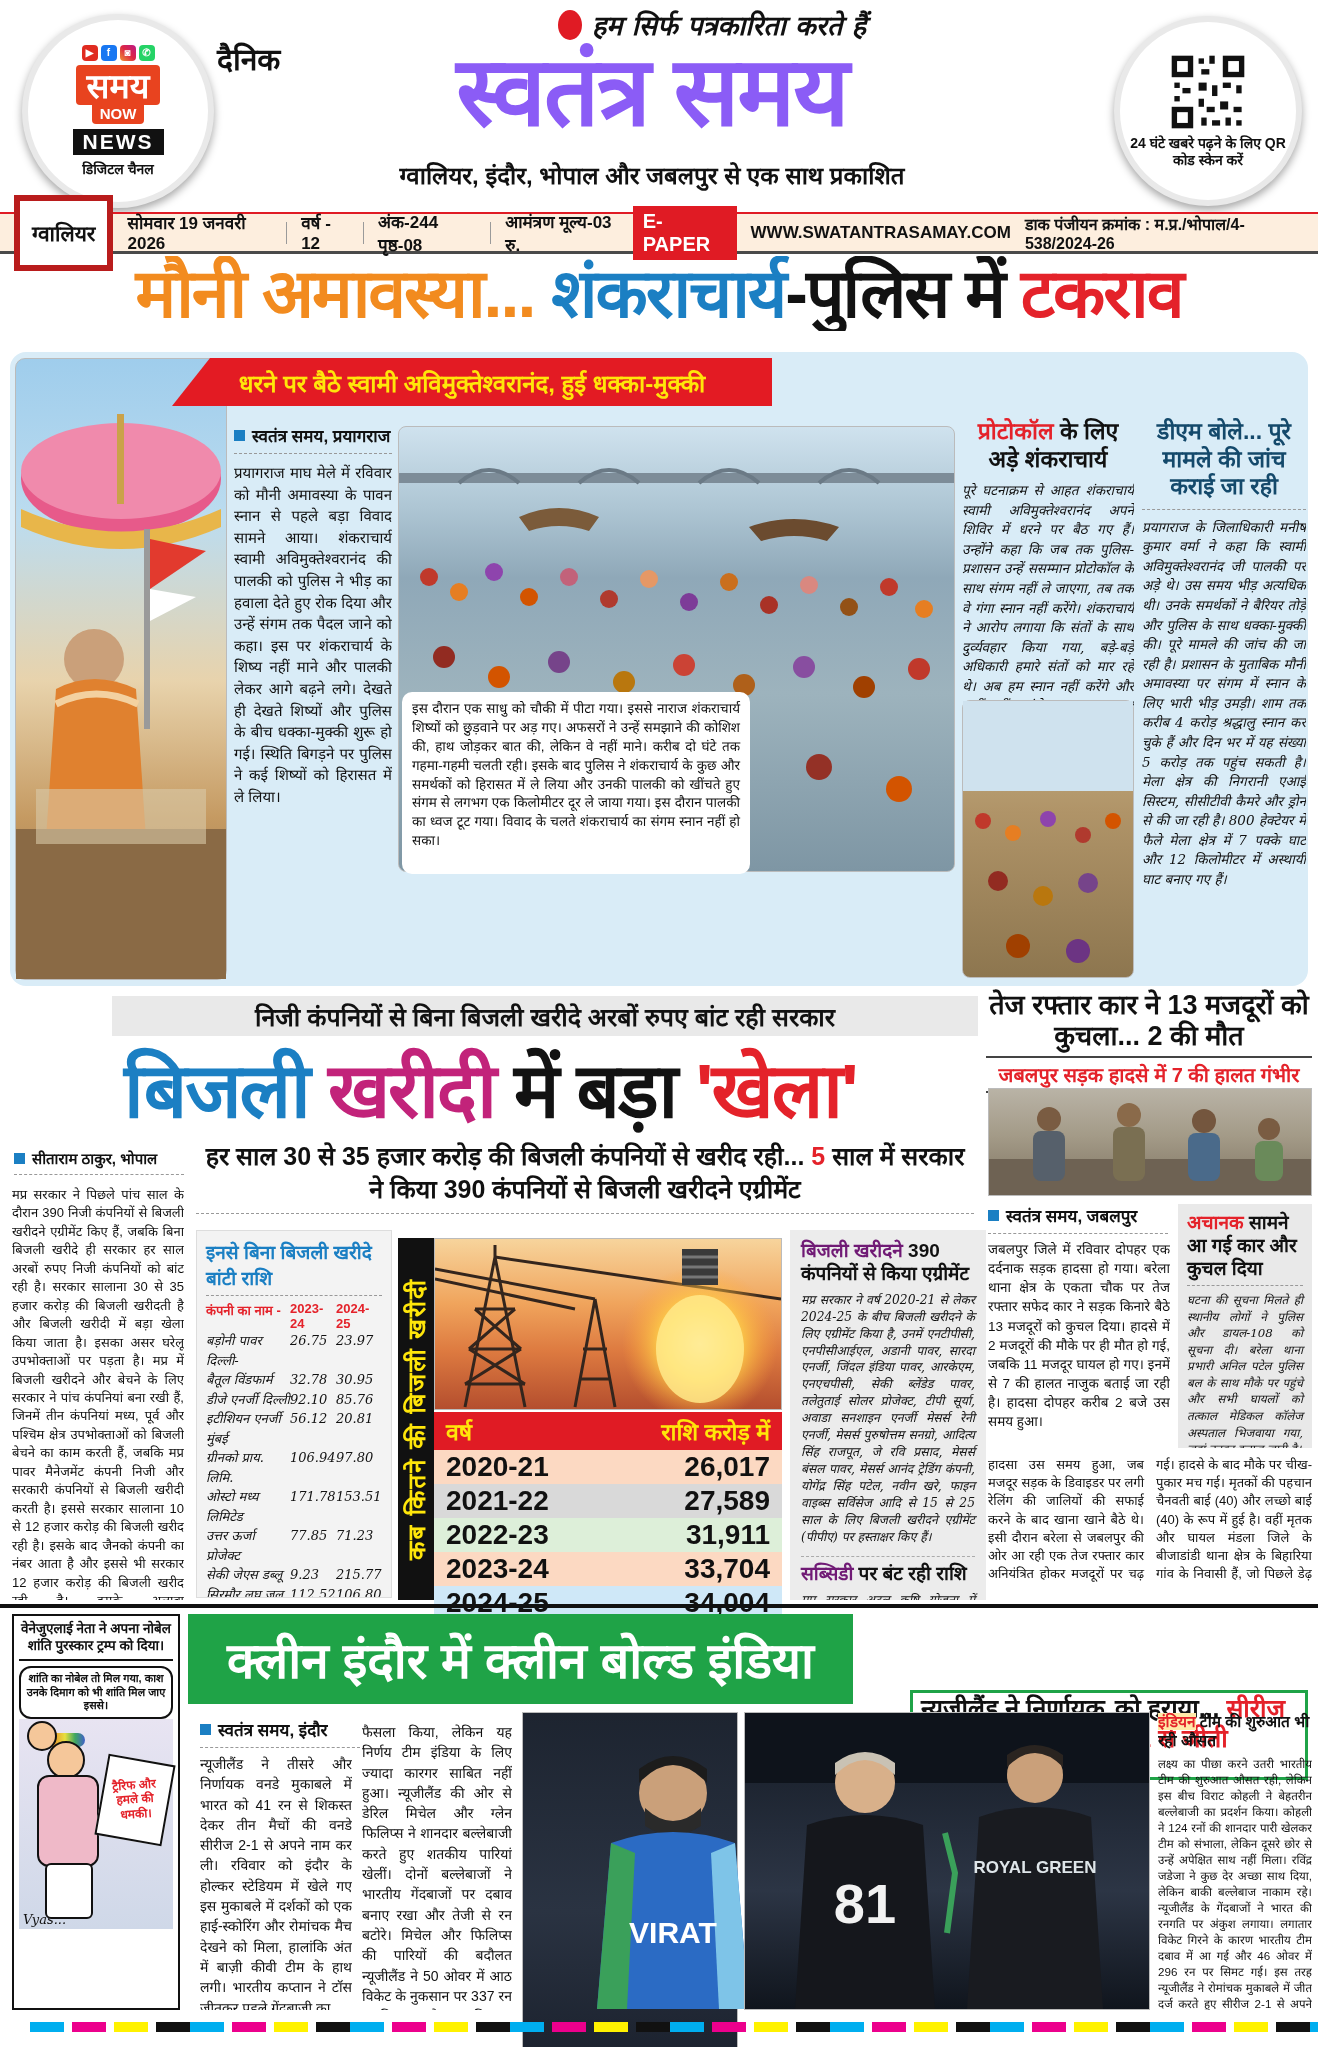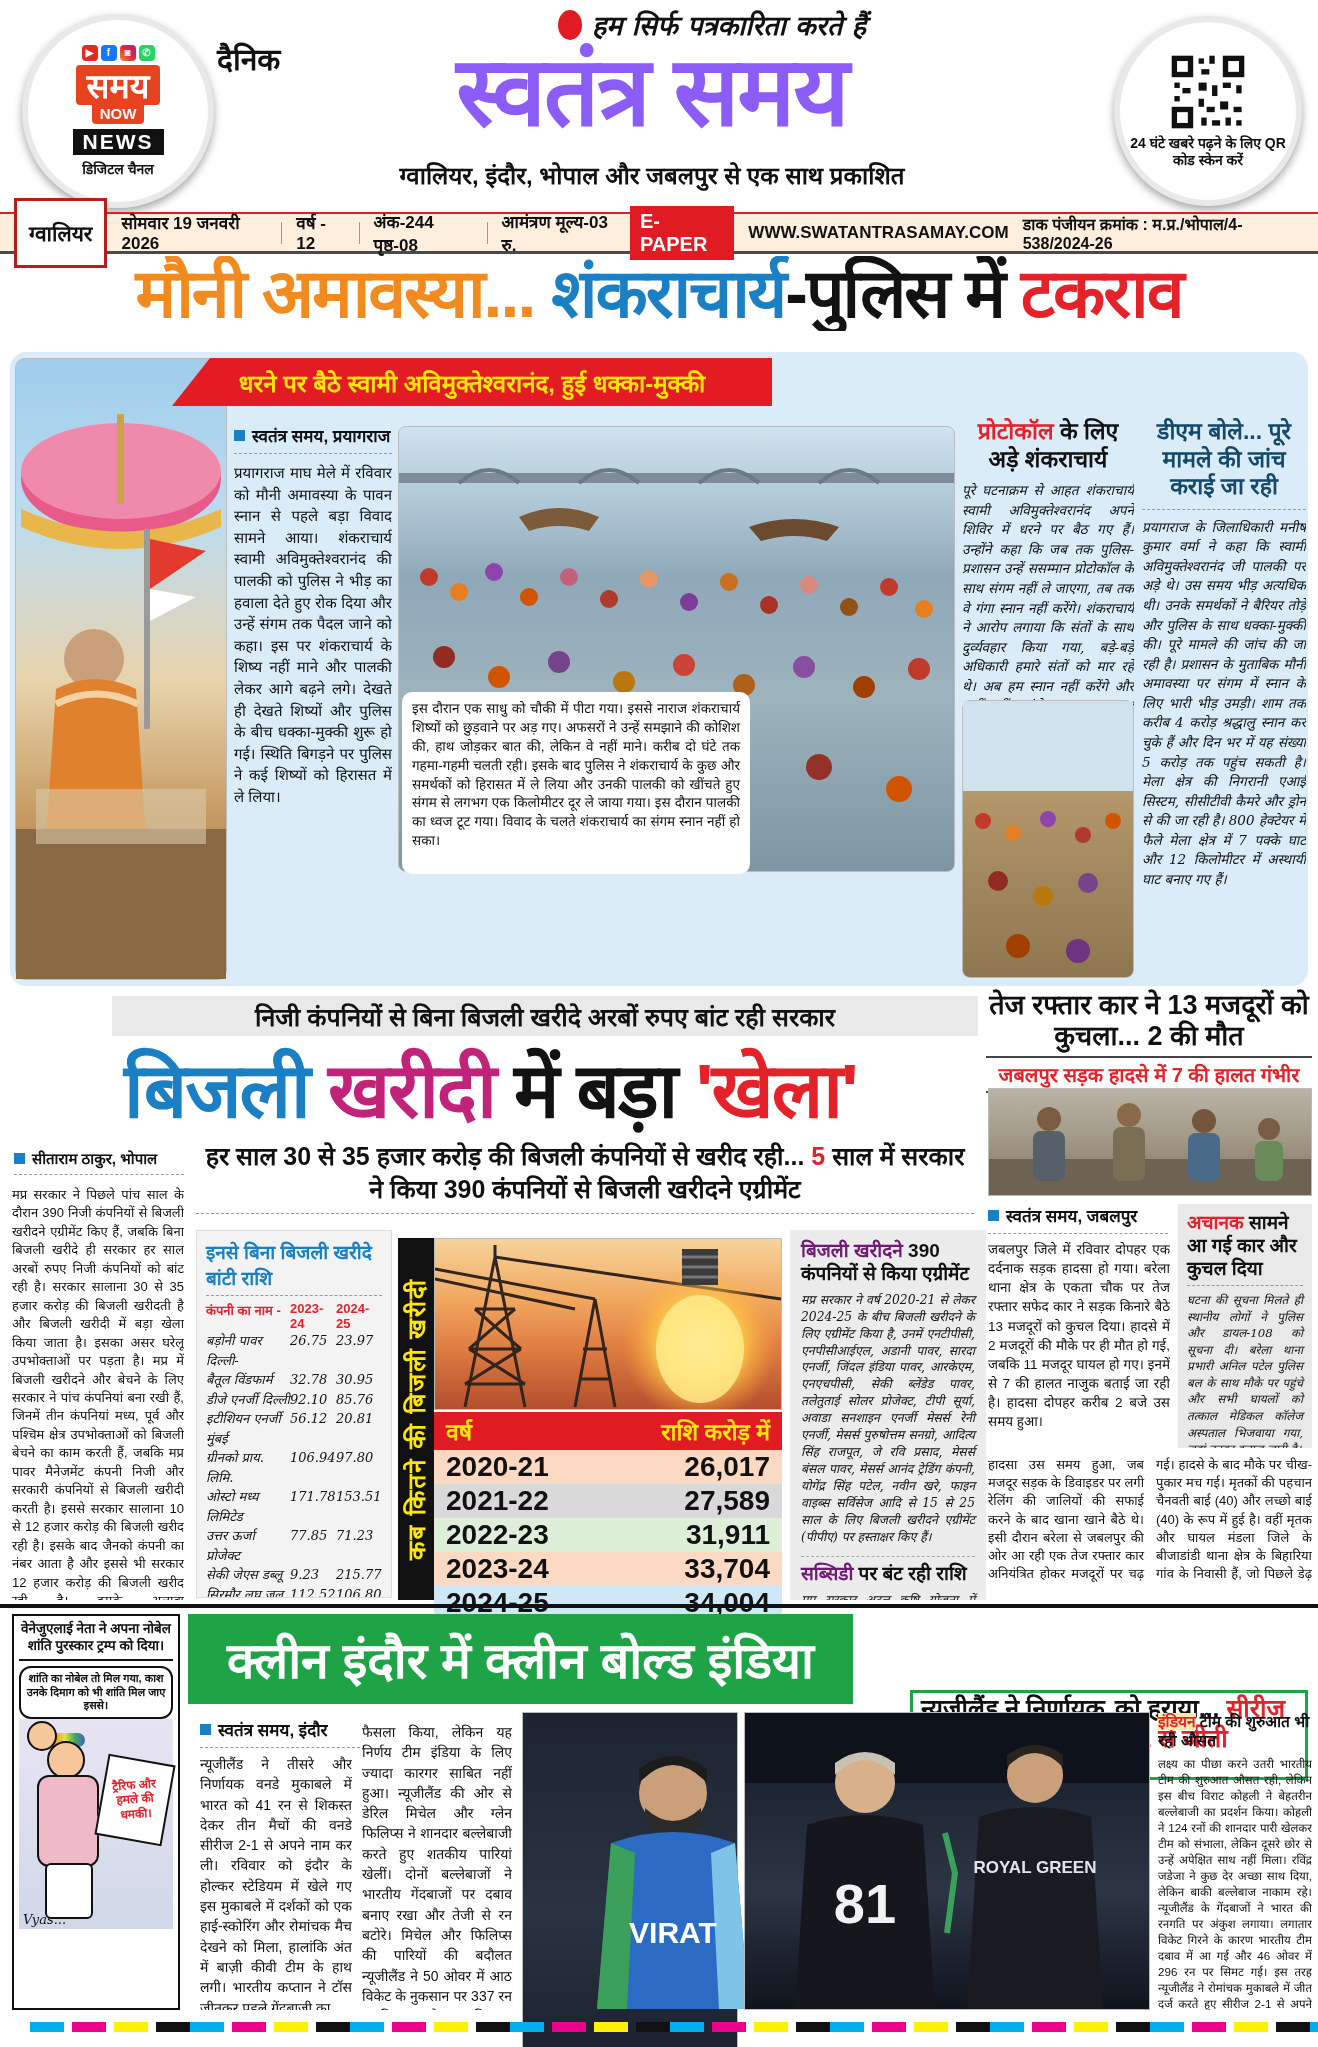--- a/index.html
+++ b/index.html
@@ -31,21 +31,21 @@
   .mast-title{font-size:97px;font-weight:900;letter-spacing:-2px;line-height:1.02;margin-top:0;color:#8b5cf6;}
   .mast-sub{font-size:24px;font-weight:900;margin-top:16px;}
   .qr-badge{right:16px;top:16px;width:176px;height:178px;border-radius:50%;background:#fff;
     border:6px solid #e9e9e9;box-shadow:0 4px 8px rgba(0,0,0,.35);
     display:flex;flex-direction:column;align-items:center;justify-content:center;}
   .qr-cap{font-size:14px;font-weight:900;text-align:center;line-height:1.2;margin-top:4px;}
 
   
   .datebar{left:0;top:212px;width:1318px;height:42px;background:#fdeede;border-top:2px solid #e01b24;
     border-bottom:3px solid #4a4a4a;display:flex;align-items:center;gap:14px;padding:0 14px;box-sizing:border-box;}
-  .citybox{background:#fff;border:3px solid #b91c1c;font-weight:900;font-size:21px;padding:18px 12px;}
+  .citybox{background:#fff;border:6px solid #b91c1c;font-weight:900;font-size:21px;padding:18px 12px;}
   .dsep{width:1px;height:22px;background:#9a9a9a;}
   .ditem{font-weight:900;font-size:17px;}
   .epaper{background:#e01b24;color:#fff;font-weight:900;font-size:20px;padding:4px 10px;}
   .website{font-weight:900;font-size:17px;}
   .postal{margin-left:auto;font-weight:900;font-size:16px;}
 
   
   .lead-head{left:6px;top:256px;width:1306px;text-align:center;font-weight:900;font-size:68px;
     letter-spacing:-2px;white-space:nowrap;line-height:1.1;}
   .hl-or{color:#f28b1f;} .hl-bl{color:#1b7fc3;} .hl-bk{color:#121212;} .hl-rd{color:#e4222a;}

